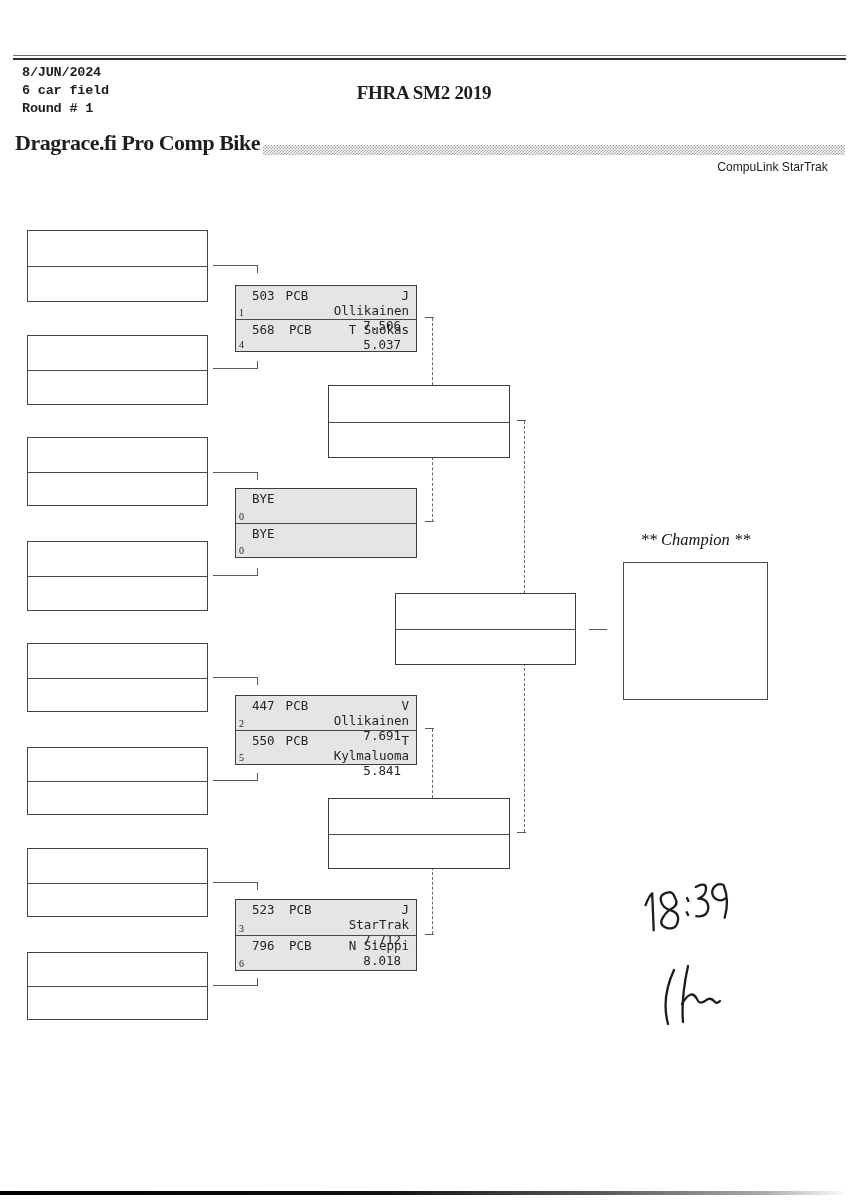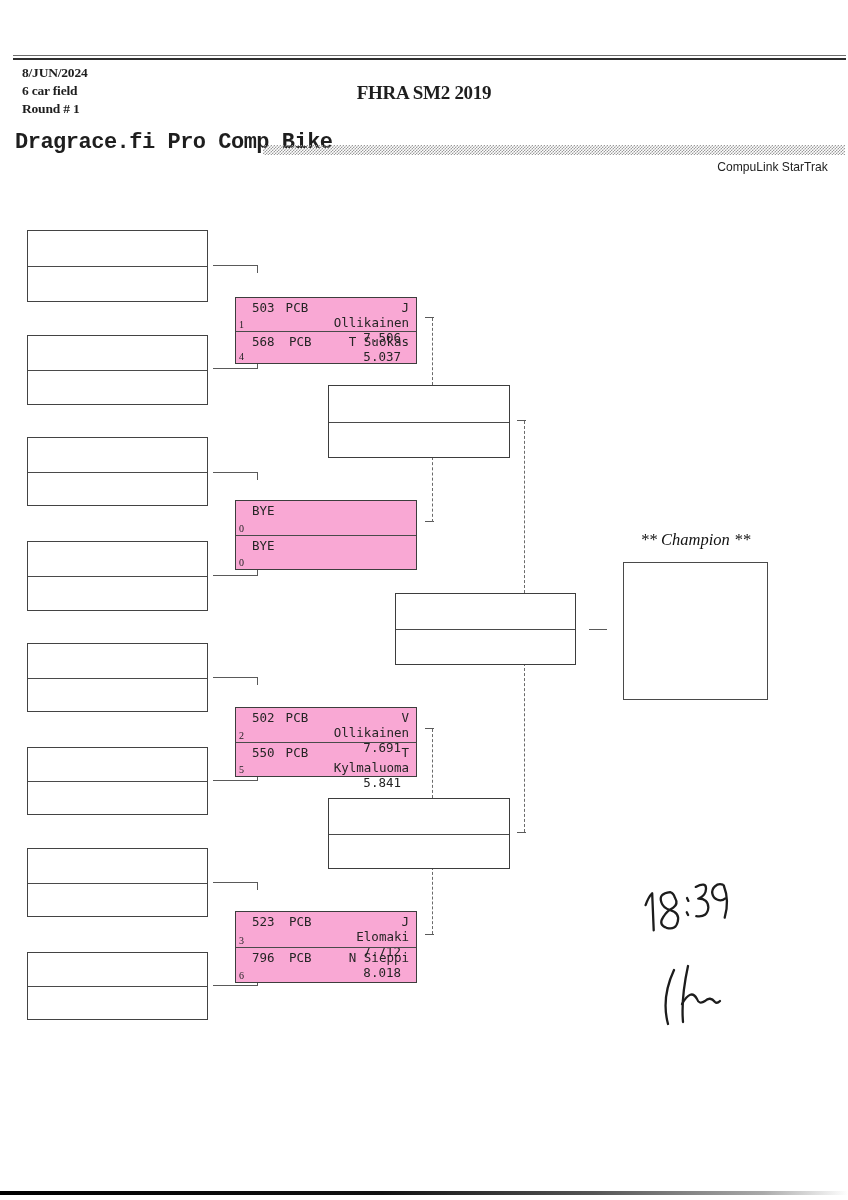--- a/index.html
+++ b/index.html
@@ -3,39 +3,39 @@
 <meta charset="utf-8">
 <style>
   html,body{margin:0;padding:0;}
   body{width:848px;height:1200px;background:#ffffff;position:relative;overflow:hidden;
        font-family:"Liberation Serif", serif;color:#1e1e1e;}
 
   
   .top-rule{position:absolute;left:13px;right:2px;top:55px;height:2px;
             border-top:1.4px solid #6d6d6d;border-bottom:2.2px solid #2e2e2e;}
   .hdr-left{position:absolute;left:22px;top:64px;font-weight:bold;font-size:13.5px;
-            line-height:18px;letter-spacing:-0.2px;}
+            line-height:18px;letter-spacing:-0.2px;font-family:Liberation Mono, monospace;}
   .event-title{position:absolute;left:0;top:82px;width:848px;text-align:center;
                font-weight:bold;font-size:19px;letter-spacing:-0.3px;}
   .class-title{position:absolute;left:15px;top:130px;font-weight:bold;font-size:22px;
-               letter-spacing:-0.5px;font-family:Liberation Mono, monospace;}
+               letter-spacing:-0.5px;}
   .halftone{position:absolute;left:263px;top:145px;width:582px;height:10px;
     background-image:
       linear-gradient(45deg,#9a9a9a 25%,transparent 25%,transparent 75%,#9a9a9a 75%),
       linear-gradient(45deg,#9a9a9a 25%,transparent 25%,transparent 75%,#9a9a9a 75%);
     background-size:3px 3px;background-position:0 0,1.5px 1.5px;}
   .timing-brand{position:absolute;right:20px;top:159px;font-family:"Liberation Sans",sans-serif;
                 font-size:13px;transform:scaleX(0.93);transform-origin:right;color:#222;}
 
   
   .r1box{position:absolute;left:27px;width:179px;border:1.6px solid #434343;background:#fff;}
   .r1box .split{position:absolute;left:0;right:0;top:50%;border-top:1.6px solid #4a4a4a;}
 
-  .matchbox{position:absolute;left:235px;width:180px;border:1.6px solid #3d3d3d;background:#f9a8d4;
-            font-family:"DejaVu Sans Mono", monospace;font-size:12.5px;color:#252525;margin-top:12px;}
+  .matchbox{position:absolute;left:235px;width:180px;border:1.6px solid #3d3d3d;background:#e5e5e5;
+            font-family:"DejaVu Sans Mono", monospace;font-size:12.5px;color:#252525;}
   .mcell{position:relative;height:50%;box-sizing:border-box;}
   .mcell + .mcell{border-top:1.6px solid #4a4a4a;}
   .mline1{display:flex;padding:2px 0 0 16px;line-height:15px;}
   .mnum{width:37px;}
   .mcls{width:53px;}
   .mname{flex:1;text-align:right;padding-right:7px;}
   .mline2{text-align:right;padding-right:15px;line-height:15px;}
   .seed{position:absolute;left:3px;bottom:1px;font-family:"Liberation Serif",serif;
         font-size:10px;color:#222;}
 
@@ -155,21 +155,21 @@
       <span class="mname"></span>
     </div>
     <div class="mline2"></div>
     <span class="seed">0</span>
   </div>
 </div>
 
 <div class="matchbox" style="top:695px;height:68px">
   <div class="mcell">
     <div class="mline1">
-      <span class="mnum">502</span>
+      <span class="mnum">447</span>
       <span class="mcls">PCB</span>
       <span class="mname">V Ollikainen</span>
     </div>
     <div class="mline2">7.691</div>
     <span class="seed">2</span>
   </div>
   <div class="mcell">
     <div class="mline1">
       <span class="mnum">550</span>
       <span class="mcls">PCB</span>
@@ -178,21 +178,21 @@
     <div class="mline2">5.841</div>
     <span class="seed">5</span>
   </div>
 </div>
 
 <div class="matchbox" style="top:899px;height:70px">
   <div class="mcell">
     <div class="mline1">
       <span class="mnum">523</span>
       <span class="mcls">PCB</span>
-      <span class="mname">J Elomaki</span>
+      <span class="mname">J StarTrak</span>
     </div>
     <div class="mline2">7.712</div>
     <span class="seed">3</span>
   </div>
   <div class="mcell">
     <div class="mline1">
       <span class="mnum">796</span>
       <span class="mcls">PCB</span>
       <span class="mname">N Sieppi</span>
     </div>

